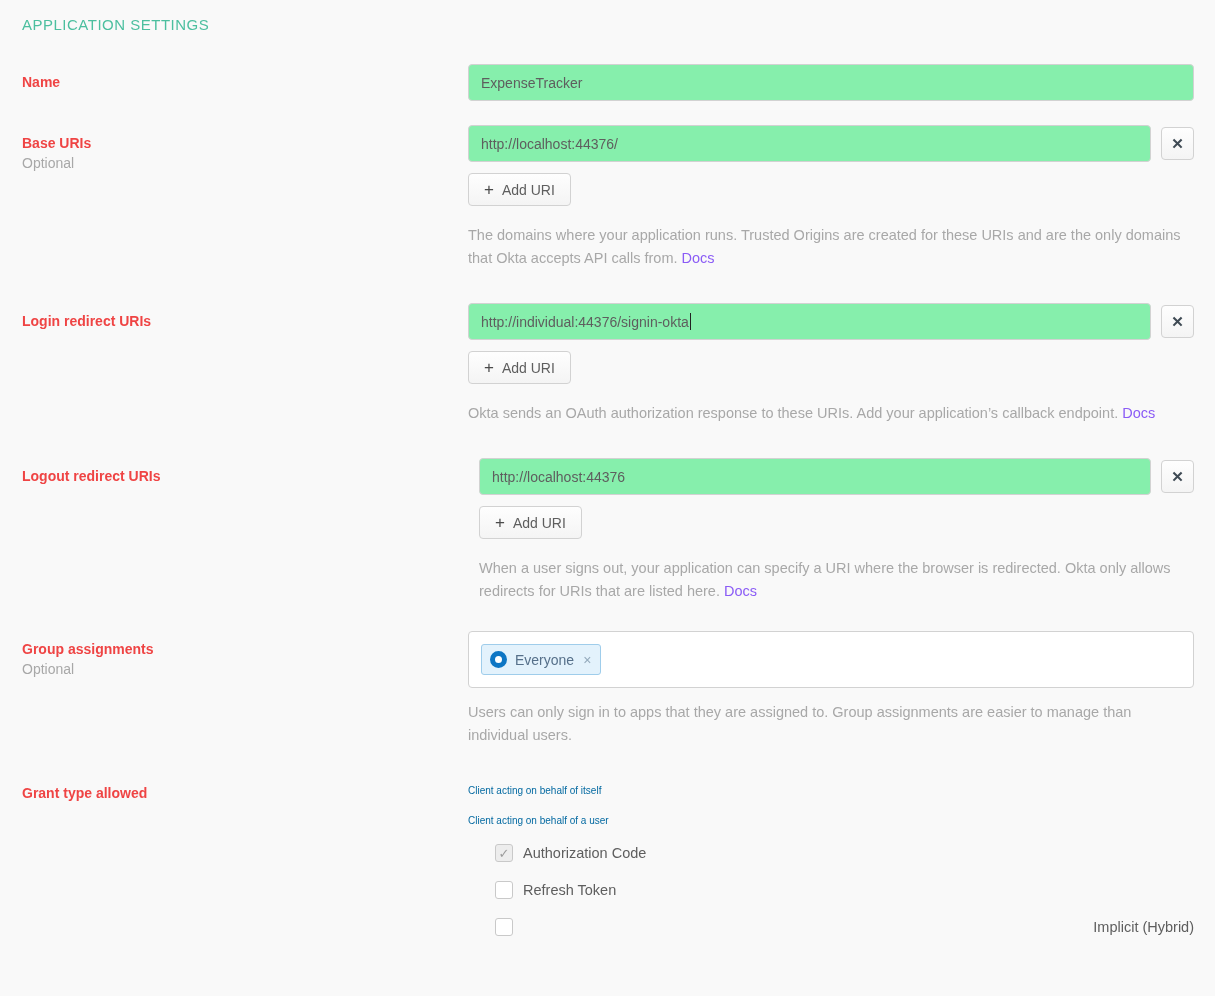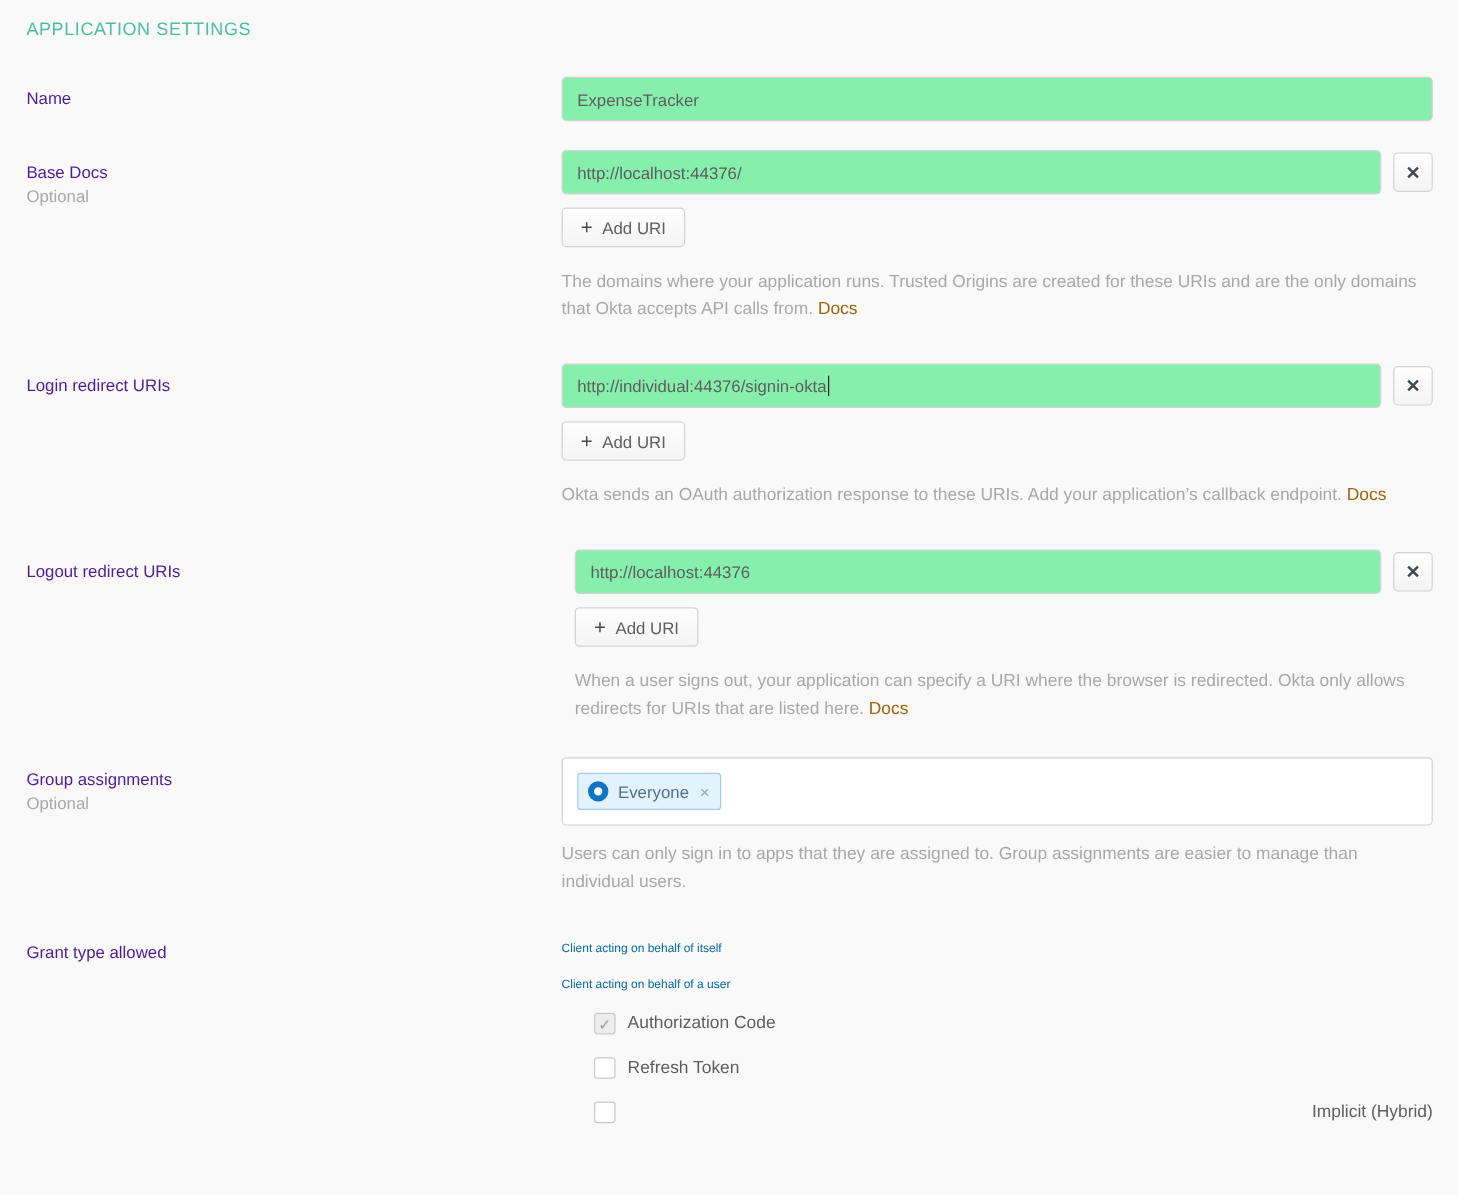--- a/index.html
+++ b/index.html
@@ -17,21 +17,21 @@
     color: #4cbf9f;
     font-size: 15px;
     font-weight: normal;
     letter-spacing: 0.5px;
   }
 
   .form-row { display: flex; align-items: flex-start; }
   .label-col { width: 446px; flex: 0 0 446px; padding-top: 10px; }
   .content-col { flex: 1 1 auto; min-width: 0; }
 
-  .field-label { font-size: 14px; font-weight: normal; color: #4c1d95; }
+  .field-label { font-size: 14px; font-weight: bold; color: #ef4444; }
   .field-optional { font-size: 14px; color: #a8a8a8; margin-top: 4px; }
 
   .text-input, input.text-input-el {
     width: 100%;
     height: 37px;
     background: #86efac;
     border: 1px solid #d2d2d2;
     border-radius: 4px;
     font-size: 14px;
     color: #5e5e5e;
@@ -68,21 +68,21 @@
   }
   .add-uri-btn .plus { font-size: 17px; font-weight: normal; color: #4a4a4a; margin-right: 8px; line-height: 1; }
 
   .help-text {
     margin-top: 18px;
     font-size: 14.5px;
     line-height: 23px;
     color: #a8a8a8;
     max-width: 726px;
   }
-  .docs-link { color: #a16207; text-decoration: none; cursor: pointer; }
+  .docs-link { color: #8b5cf6; text-decoration: none; cursor: pointer; }
 
   .tag-box {
     width: 100%; min-height: 56px;
     background: #fff;
     border: 1px solid #d2d2d2;
     border-radius: 4px;
     padding: 12px;
     display: flex; align-items: flex-start;
   }
   .group-tag {
@@ -143,21 +143,21 @@
     <div class="label-col">
       <div class="field-label">Name</div>
     </div>
     <div class="content-col">
       <input class="text-input-el" type="text" value="ExpenseTracker" style="">
     </div>
   </div>
 
   <div class="form-row row-base">
     <div class="label-col">
-      <div class="field-label">Base Docs</div>
+      <div class="field-label">Base URIs</div>
       <div class="field-optional">Optional</div>
     </div>
     <div class="content-col">
       <div class="uri-row">
         <div class="input-wrap">
           <input class="text-input-el" type="text" value="http://localhost:44376/" style="">
         </div>
         <div class="remove-uri-btn">
           <span>✕</span>
         </div>

